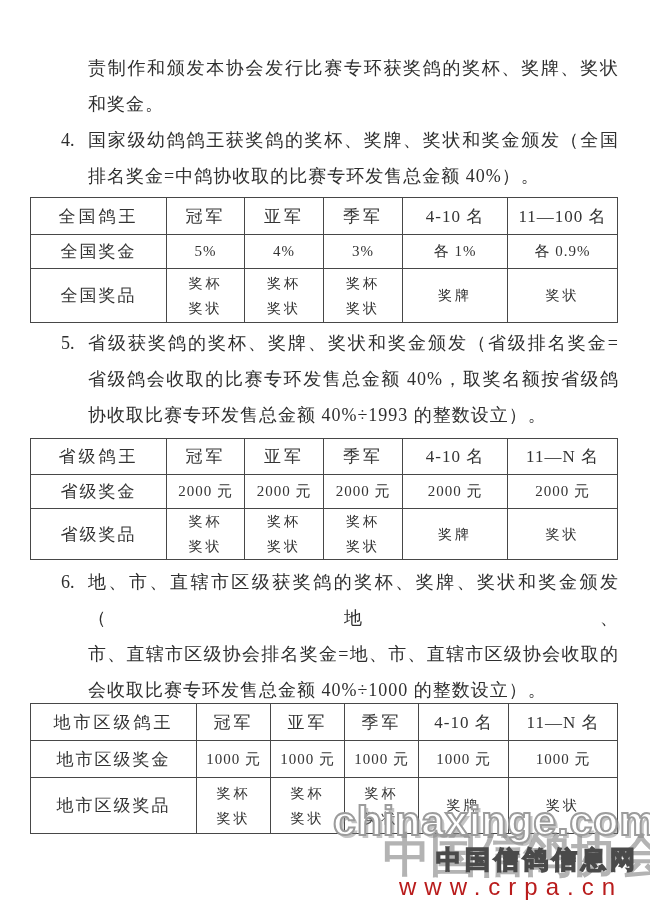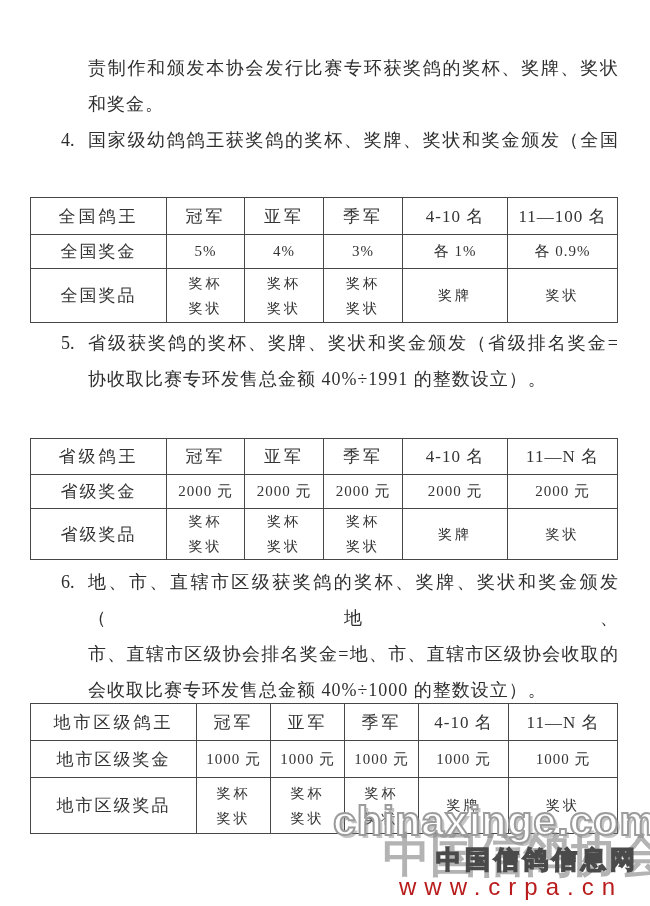--- a/index.html
+++ b/index.html
@@ -95,20 +95,21 @@
 <div class="page">
 
   <div class="tblock" style="top:50px">
     <div class="line full">责制作和颁发本协会发行比赛专环获奖鸽的奖杯、奖牌、奖状</div>
     <div class="line">和奖金。</div>
   </div>
 
   <div class="tblock" style="top:122px">
     <span class="num">4.</span>
     <div class="line full">国家级幼鸽鸽王获奖鸽的奖杯、奖牌、奖状和奖金颁发（全国</div>
+    <div class="line">排名奖金=中鸽协收取的比赛专环发售总金额 40%）。</div>
   </div>
 
   <table class="doc t-std" style="top:197px">
     <colgroup>
         <col class="c0">
         <col class="c1">
         <col class="c2">
         <col class="c3">
         <col class="c4">
         <col class="c5">
@@ -150,21 +151,22 @@
       <td class="prize">
             <span>奖状</span>
           </td>
     </tr>
   </tbody>
     </table>
 
   <div class="tblock" style="top:325px">
     <span class="num">5.</span>
     <div class="line full">省级获奖鸽的奖杯、奖牌、奖状和奖金颁发（省级排名奖金=</div>
-    <div class="line">协收取比赛专环发售总金额 40%÷1991 的整数设立）。</div>
+    <div class="line full">省级鸽会收取的比赛专环发售总金额 40%，取奖名额按省级鸽</div>
+    <div class="line">协收取比赛专环发售总金额 40%÷1993 的整数设立）。</div>
   </div>
 
   <table class="doc t-std" style="top:438px">
     <colgroup>
         <col class="c0">
         <col class="c1">
         <col class="c2">
         <col class="c3">
         <col class="c4">
         <col class="c5">

